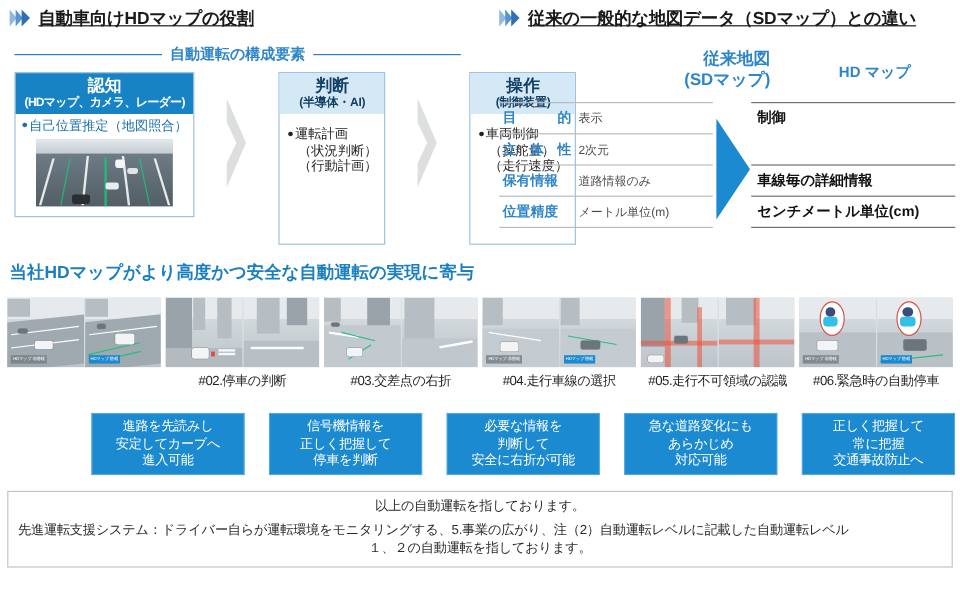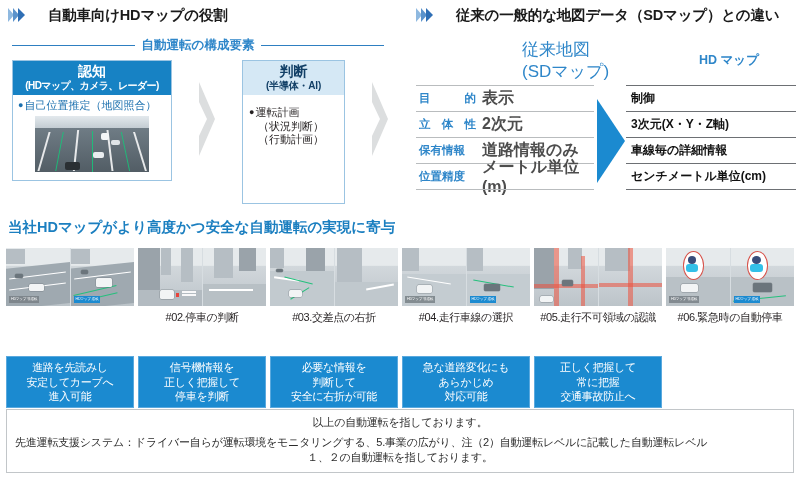--- a/index.html
+++ b/index.html
@@ -16,25 +16,26 @@
     overflow: hidden;
   }
 
   
   .abs { position: absolute; }
 
   
   .sec-head {
     display: flex;
     align-items: center;
-    gap: 23px;
+    gap: 7px;
     font-size: 14.5px;
     font-weight: bold;
     color: #1a1a1a;
     letter-spacing: -0.2px;
+    text-decoration: underline;
   }
   .tri-glyph {
     display: inline-block;
     width: 17px;
     height: 15px;
     flex: none;
     position: relative;
   }
   .tri-glyph i {
     position: absolute;
@@ -145,21 +146,21 @@
   
   #right-panel { left: 416px; top: 6px; width: 380px; }
 
   .cmp-titles {
     position: relative;
     height: 46px;
     margin-top: 14px;
   }
   .cmp-t-sd {
     position: absolute; left: 106px; top: 0; width: 120px;
-    text-align: left; font-size: 17px; font-weight: normal; color: #2e86c9;
+    text-align: right; font-size: 14px; font-weight: bold; color: #2e86c9;
     line-height: 1.32;
   }
   .cmp-t-hd {
     position: absolute; left: 253px; top: 13px; width: 120px;
     text-align: center; font-size: 12.5px; font-weight: bold; color: #2e86c9;
   }
 
   .cmp-grid { position: relative; }
   .cmp-row { display: flex; align-items: stretch; height: 26px; }
   .cmp-lbl {
@@ -170,28 +171,27 @@
     display: flex;
     align-items: center;
     justify-content: space-between;
     border-top: 1.4px solid #b9bcbe;
     box-sizing: border-box;
     padding: 0 2px 0 3px;
     letter-spacing: 0;
   }
   .cmp-sd {
     width: 116px;
-    font-size: 16px;
+    font-size: 10px;
     color: #4d4d4d;
     display: flex;
     align-items: center;
     border-top: 1.4px solid #b9bcbe;
     box-sizing: border-box;
     padding-left: 4px;
-    font-weight: bold;
   }
   .cmp-gap { width: 32px; }
   .cmp-hd {
     width: 170px;
     font-size: 12px;
     font-weight: bold;
     color: #111111;
     display: flex;
     align-items: center;
     border-top: 1.4px solid #6d7074;
@@ -264,21 +264,21 @@
   .sc-bldg { position:absolute; background:#b6bec4; }
   .sc-bldg.dark { background:#9aa3aa; }
   .sc-car { position:absolute; border-radius:1.5px; background:#f2f4f5;
       box-shadow: 0 0 0 .4px rgba(90,98,104,.5); }
   .sc-car.dark { background:#6b757c; }
   .sc-green { position:absolute; background:#25c07d; }
   .sc-red { position:absolute; background:rgba(236,80,60,.55); }
   .sc-person { position:absolute; border-radius:50%; }
 
   
-  #msgs { left: 6px; top: 356px; width: 790px; display: flex; gap: 4px; }
+  #msgs { left: 6px; top: 344px; width: 790px; display: flex; gap: 20px; justify-content: flex-end; }
   .msg {
     width: 128px;
     height: 52px;
     background: #1b8ad0;
     border: 1px solid #5aa9de;
     outline: 1px solid #ffffff;
     color: #ffffff;
     font-size: 11px;
     line-height: 1.32;
     display: flex;
@@ -375,20 +375,33 @@
         <div class="sub-line">（行動計画）</div>
       </div>
     </div>
 
     <div class="chev">
       <svg width="20" height="78" viewBox="0 0 20 78" aria-hidden="true">
         <path d="M2 2 L18 39 L2 76 L2 56 L10 39 L2 22 Z" fill="#dcdedf"></path>
       </svg>
     </div>
 
+    <div class="flow-col c3">
+      <div class="flow-hd">
+        <span class="t1">操作</span>
+        <span class="t2">(制御装置)</span>
+      </div>
+      <div class="flow-body">
+        <div class="bullet-line">
+          <span class="dot">●</span><span>車両制御</span>
+        </div>
+        <div class="sub-line">（操舵量）</div>
+        <div class="sub-line">（走行速度）</div>
+      </div>
+    </div>
 
   </div>
 </div>
 
 <div class="abs" id="right-panel">
 
   <div class="sec-head">
     <span class="tri-glyph">
         <i></i>
         <i></i>
@@ -418,21 +431,20 @@
     </div>
 
     <div class="cmp-row">
       <div class="cmp-lbl">
         <span>立</span>
         <span>体</span>
         <span>性</span>
       </div>
       <div class="cmp-sd">2次元</div>
       <div class="cmp-gap"></div>
-      <div class="cmp-hd">3次元(X・Y・Z軸)</div>
     </div>
 
     <div class="cmp-row">
       <div class="cmp-lbl">
         <span>保有情報</span>
       </div>
       <div class="cmp-sd">道路情報のみ</div>
       <div class="cmp-gap"></div>
       <div class="cmp-hd">車線毎の詳細情報</div>
     </div>

